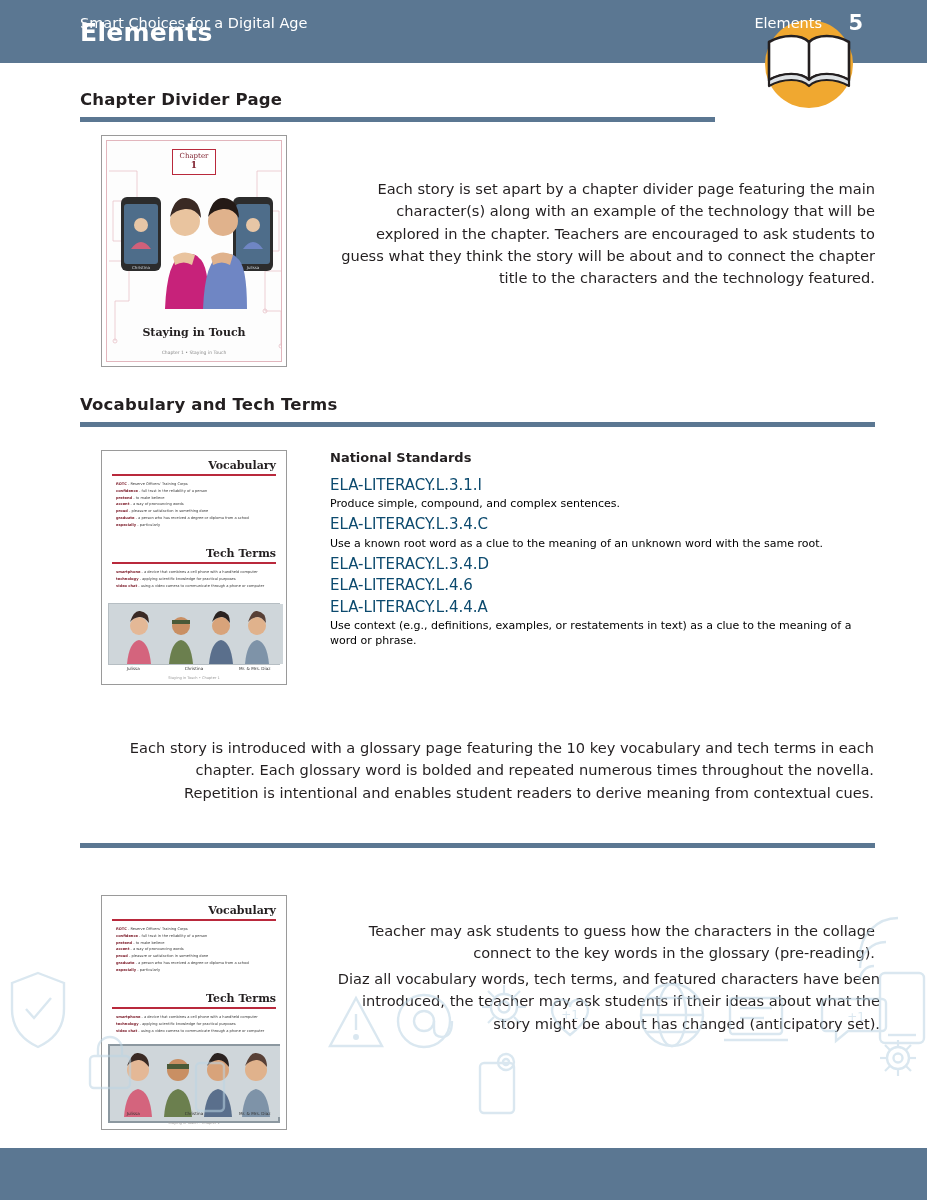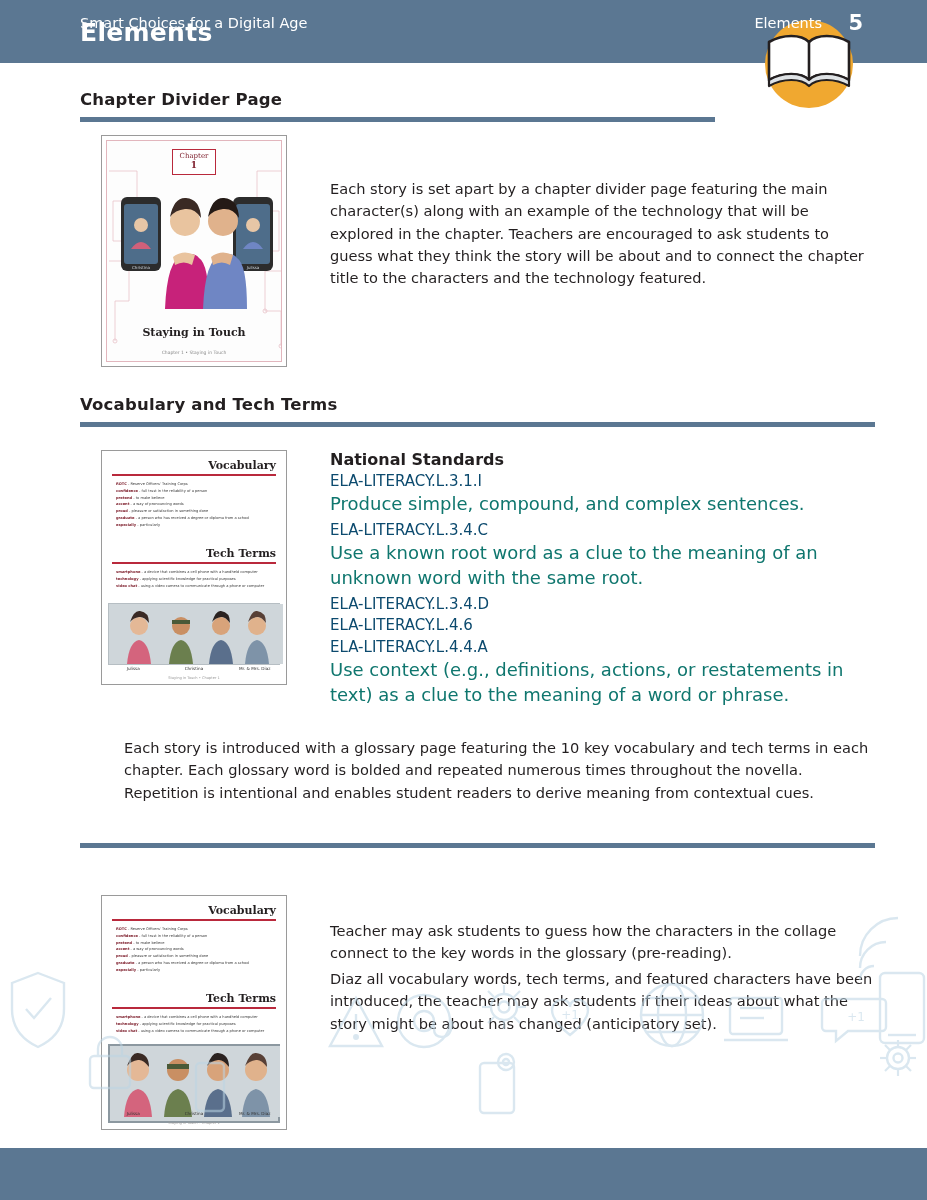--- a/index.html
+++ b/index.html
@@ -145,38 +145,39 @@
     font-size: 3.6px;
     color: #9a9a9a;
   }
 
   
   .body-copy {
     position: absolute;
     font-size: 14.6px;
     line-height: 1.53;
     color: #231f20;
+    text-align: right;
   }
   .std-title {
-    font-size: 16px;
+    font-size: 13px;
     font-weight: bold;
-    margin-bottom: 2px;
+    margin-bottom: 10px;
   }
   .std-code {
     color: #0c4a6e;
     font-size: 15px;
     text-decoration: none;
     display: block;
     line-height: 1.42;
   }
   .std-text {
-    font-size: 18px;
+    font-size: 11px;
     line-height: 1.38;
     margin-bottom: 3px;
-    color: #0f766e;
+    color: #000000;
   }
 
   
   .watermark {
     position: absolute;
     left: 0;
     bottom: 52px;
     width: 927px;
     height: 260px;
     opacity: 0.55;
@@ -360,21 +361,21 @@
 
 <div style="position:absolute; left:330px; top:450px; width:545px;">
   <div class="std-title">National Standards</div>
   <a class="std-code" href="#">ELA-LITERACY.L.3.1.I</a>
   <div class="std-text">Produce simple, compound, and complex sentences.</div>
   <a class="std-code" href="#">ELA-LITERACY.L.3.4.C</a>
   <div class="std-text">Use a known root word as a clue to the meaning of an unknown word with the same root.</div>
   <a class="std-code" href="#">ELA-LITERACY.L.3.4.D</a>
   <a class="std-code" href="#">ELA-LITERACY.L.4.6</a>
   <a class="std-code" href="#">ELA-LITERACY.L.4.4.A</a>
-  <div class="std-text">Use context (e.g., definitions, actions, or restatements in text) as a clue to the meaning of a word or phrase.</div>
+  <div class="std-text">Use context (e.g., definitions, examples, or restatements in text) as a clue to the meaning of a word or phrase.</div>
 </div>
 
 <div class="body-copy" style="left:124px; top:737px; width:750px;">Each story is introduced with a glossary page featuring the 10 key vocabulary and tech terms in each chapter. Each glossary word is bolded and repeated numerous times throughout the novella. Repetition is intentional and enables student readers to derive meaning from contextual cues.</div>
 
 <div class="section" style="top:835px; width:795px;">
   <div class="rule"></div>
 </div>
 
 <div class="thumb" style="left:101px; top:895px; width:186px; height:235px;">
   <div style="position:absolute; left:10px; right:10px; top:8px;">

